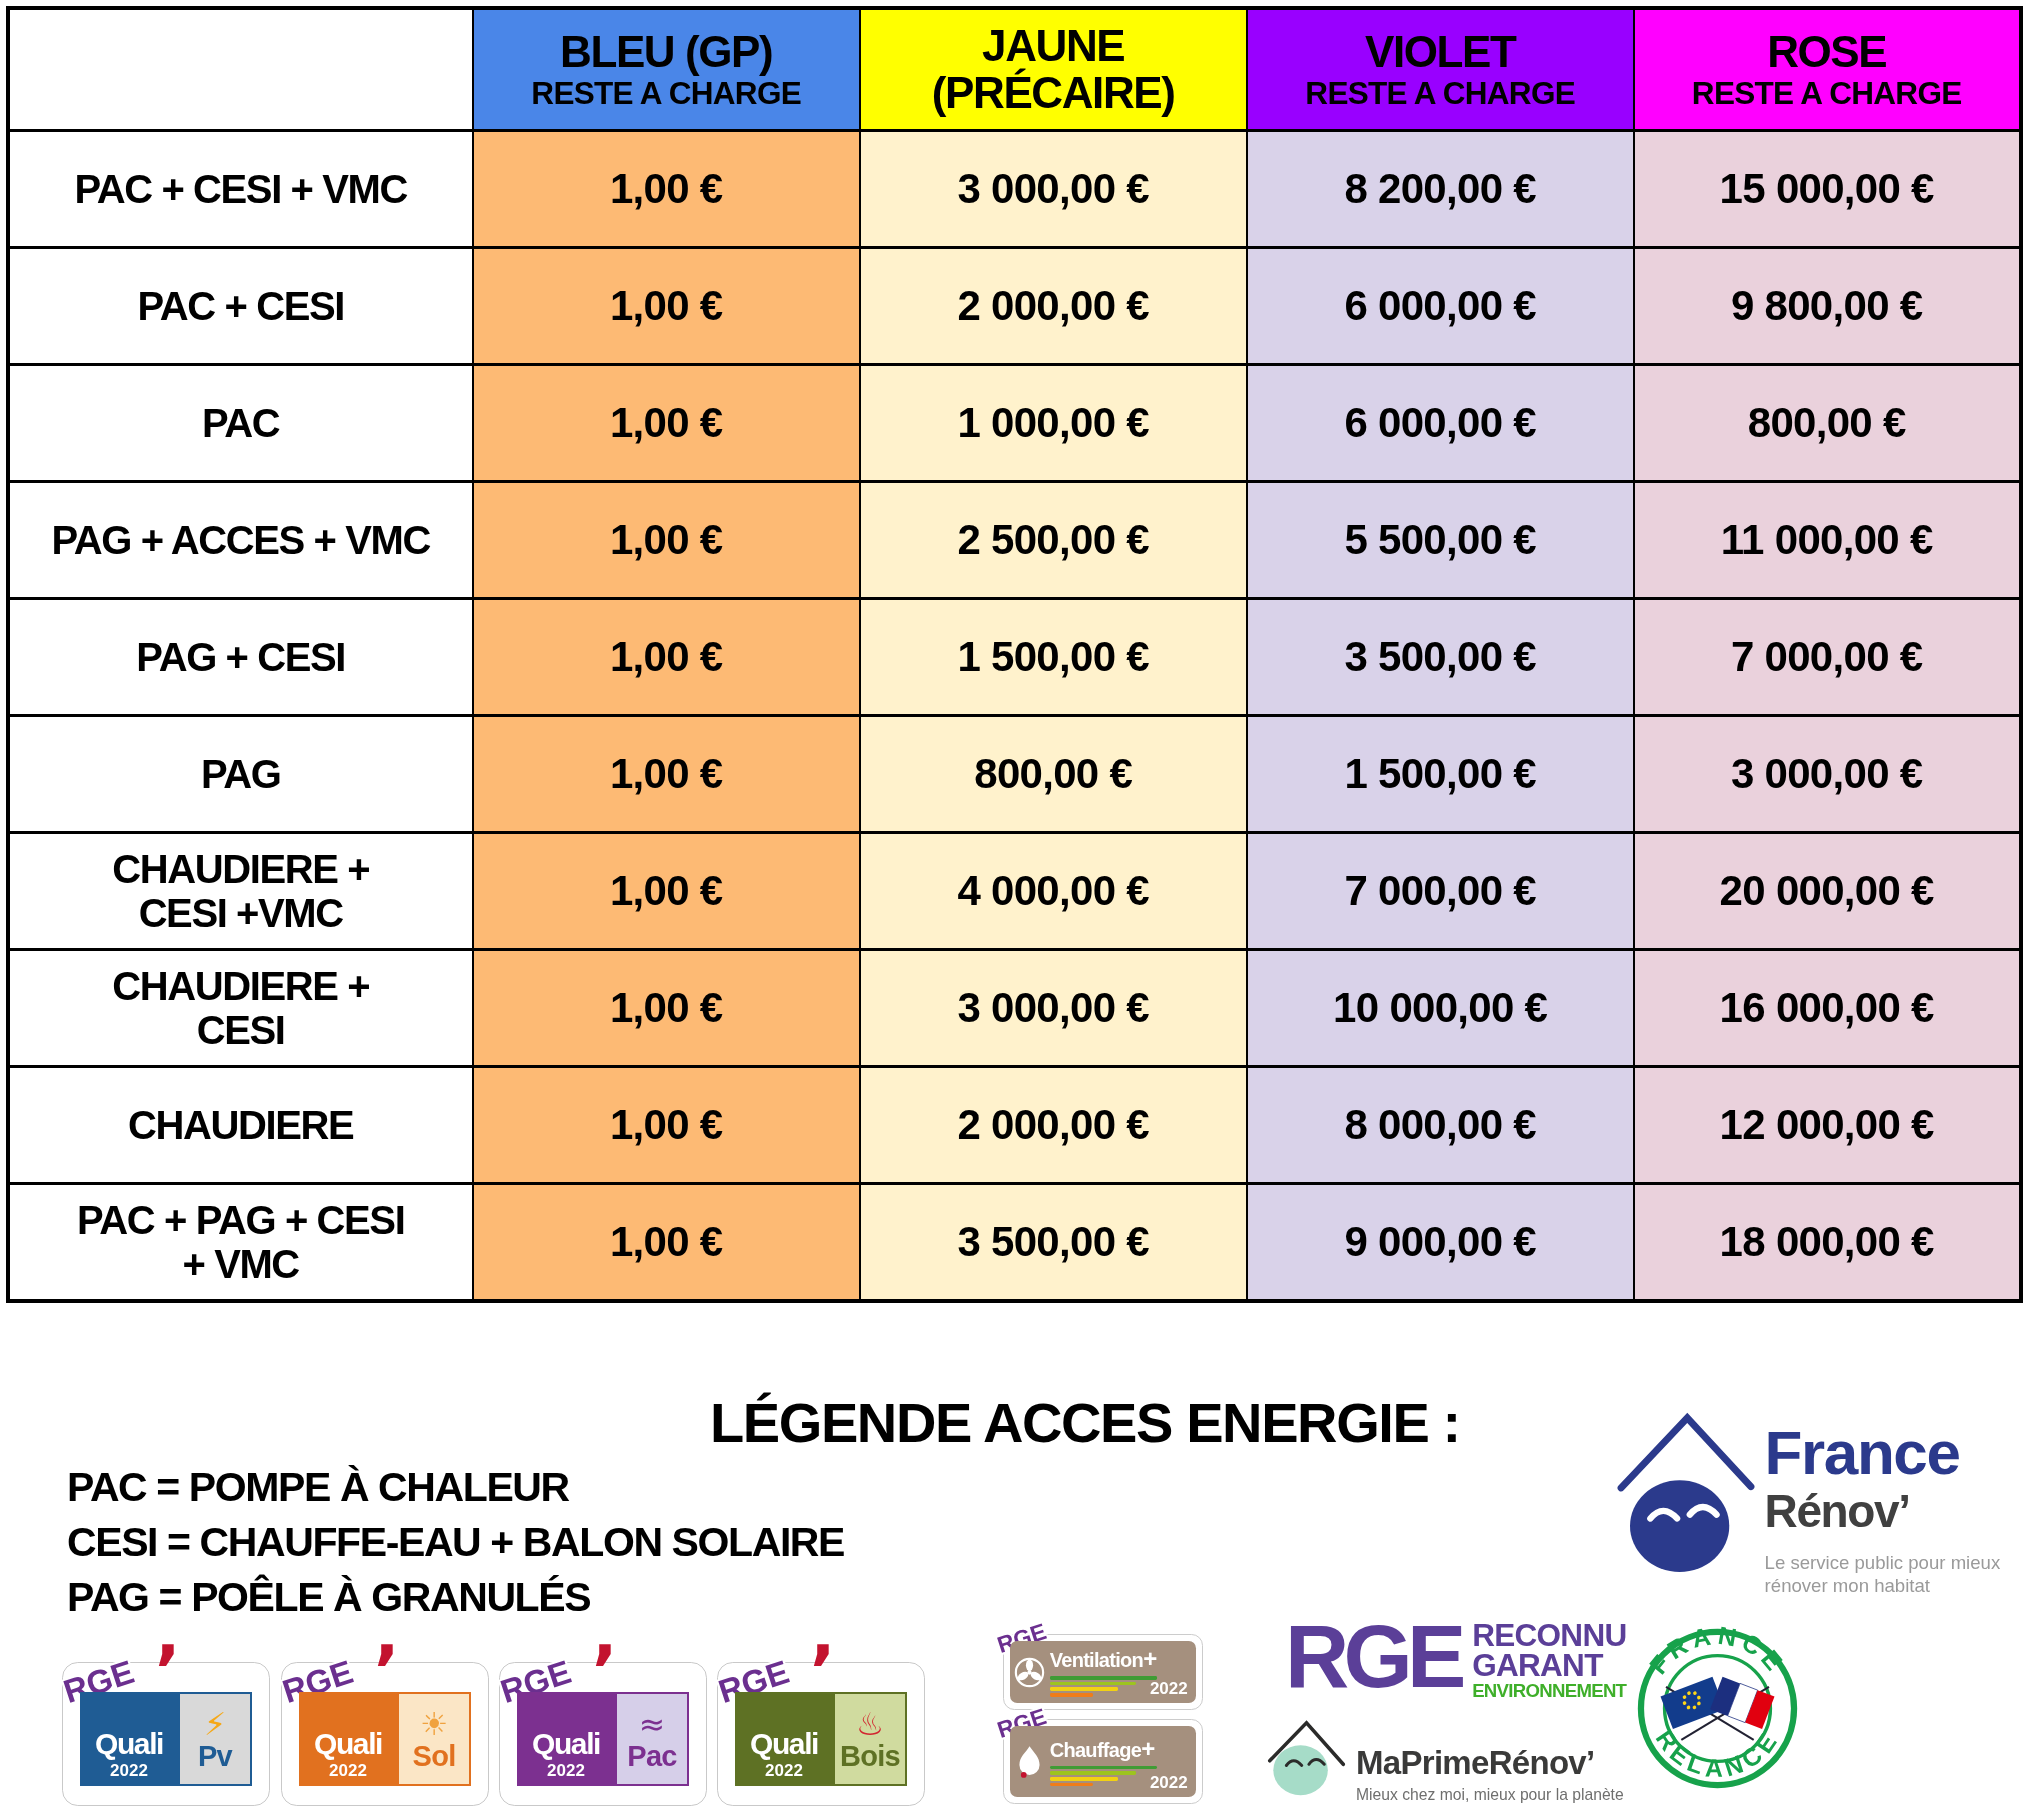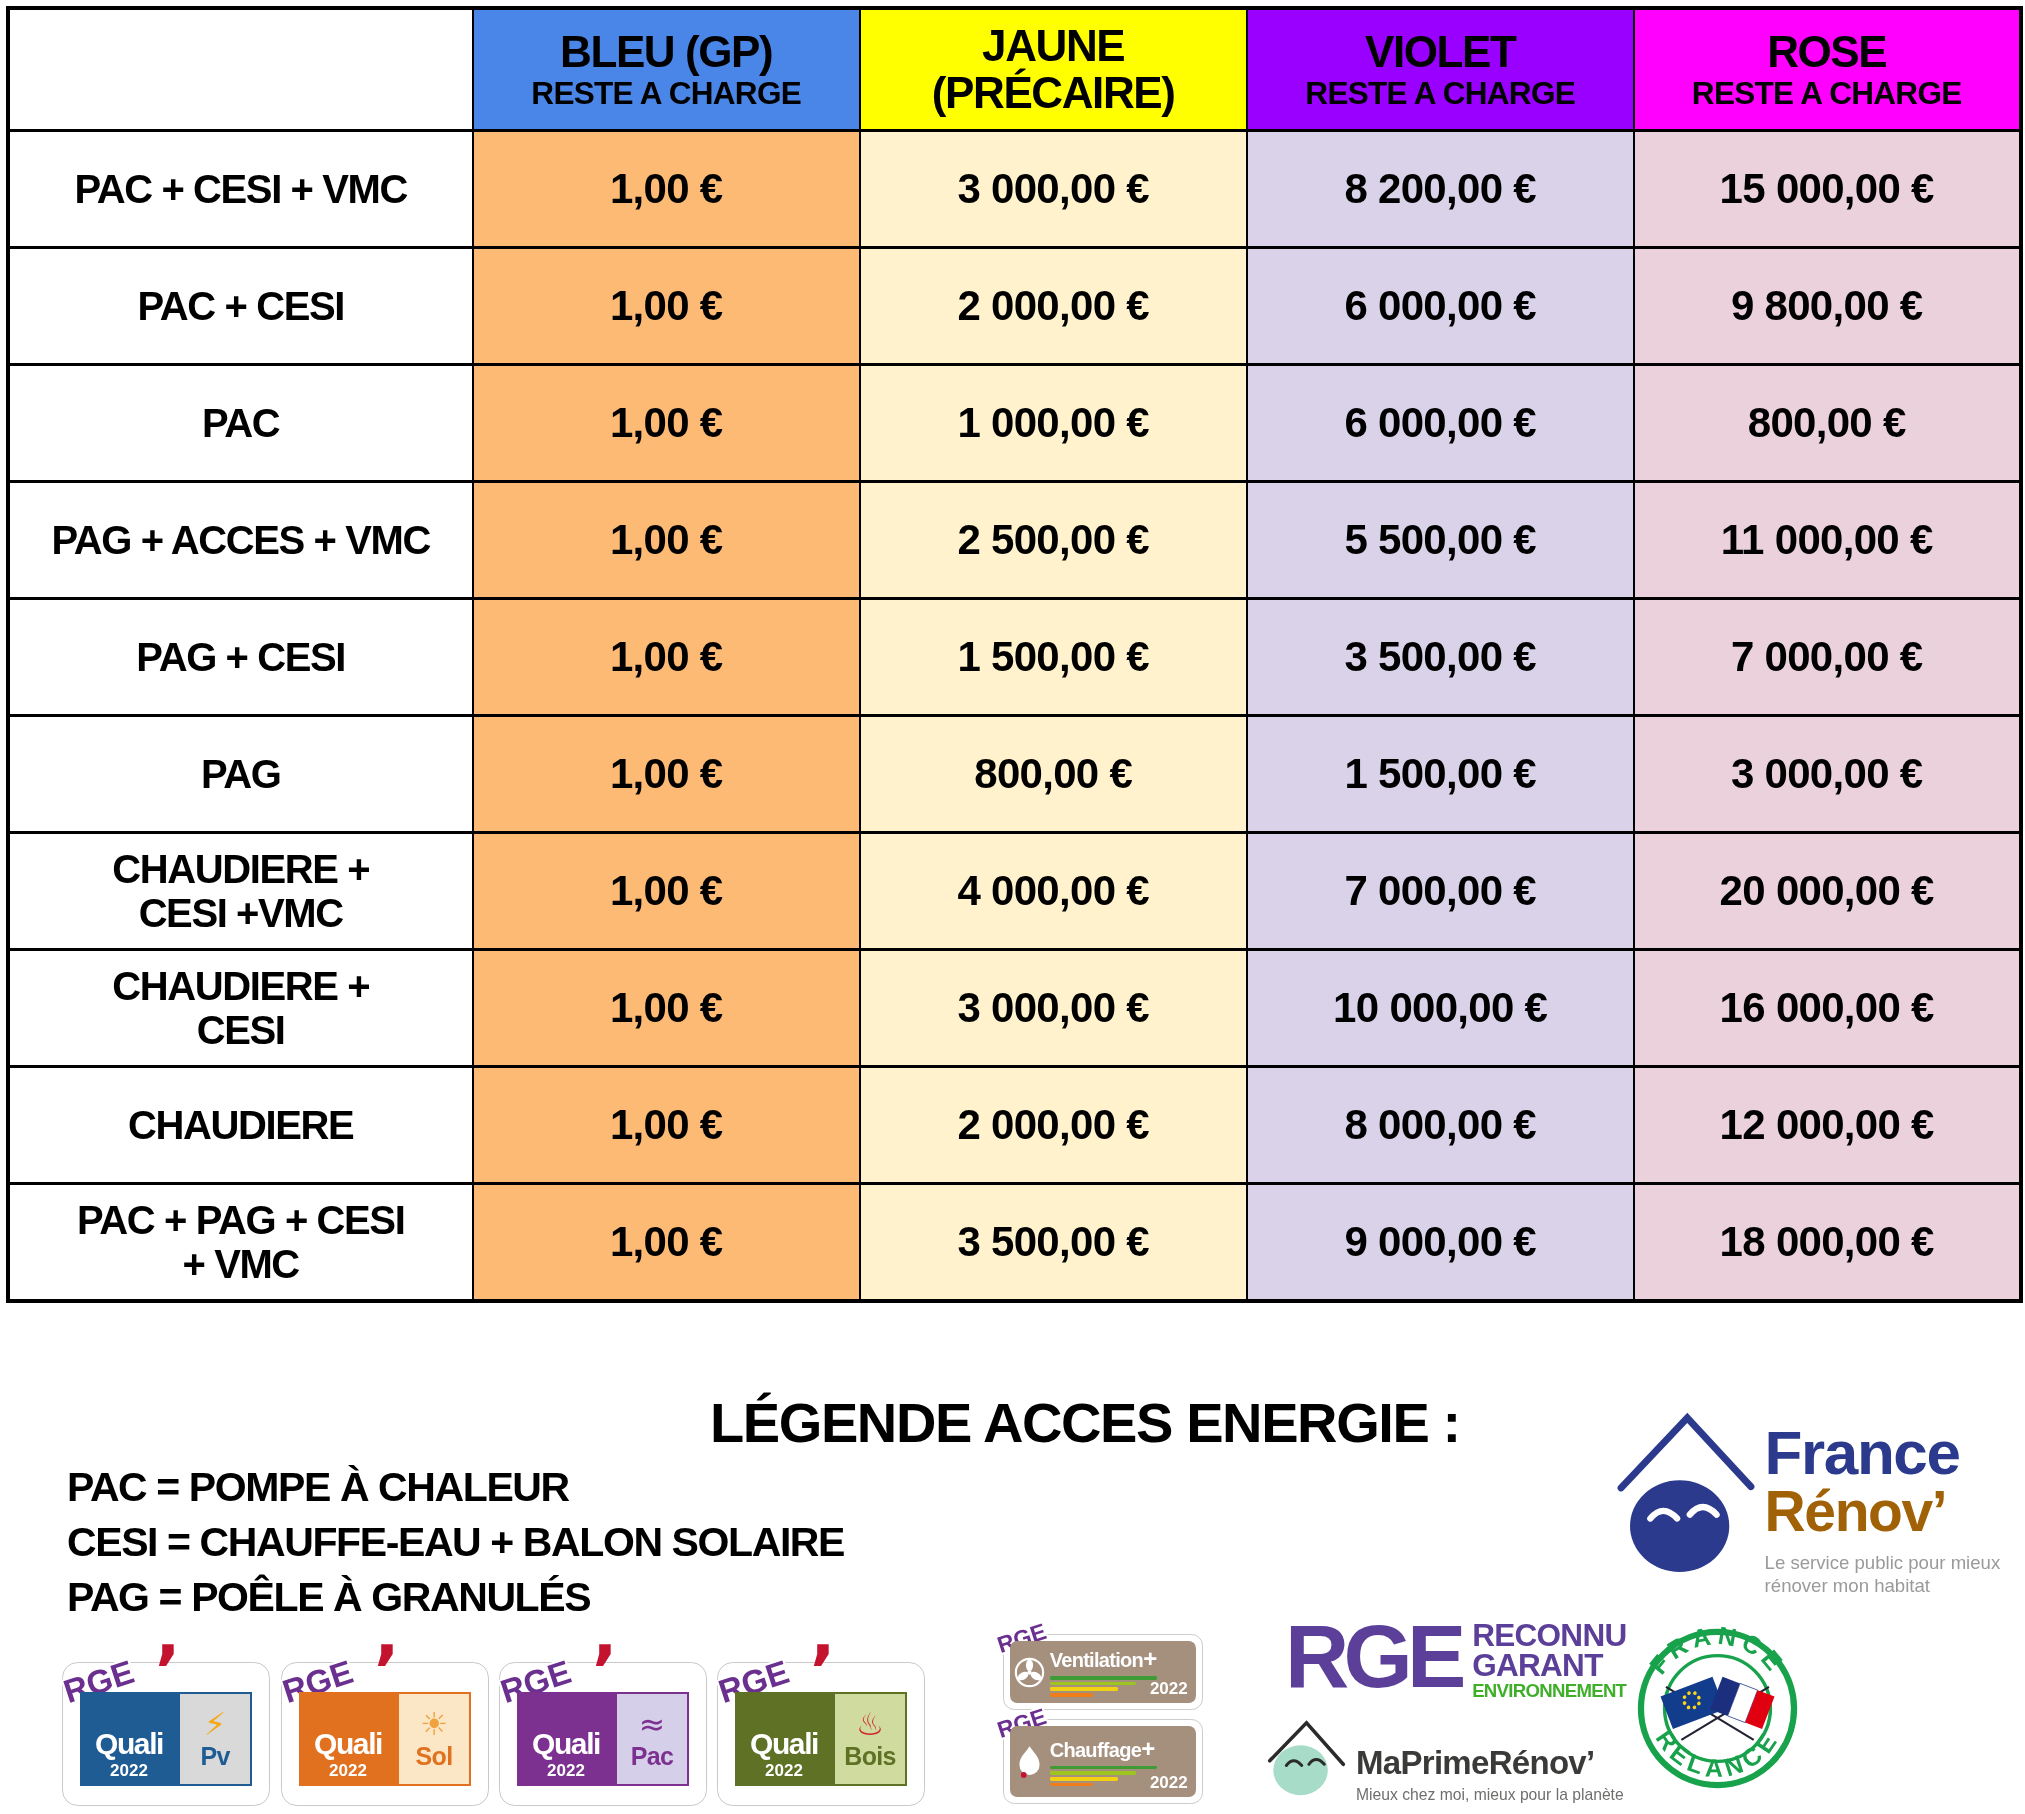--- a/index.html
+++ b/index.html
@@ -46,37 +46,37 @@
     font-size:56px;font-weight:bold;letter-spacing:-1.4px;
   }
   #legend-items{position:absolute;left:67px;top:1460px;}
   #legend-items .legend-line{
     font-size:41px;font-weight:bold;letter-spacing:-1.4px;line-height:55px;
   }
   
   #france-renov{position:absolute;left:1616px;top:1394px;display:flex;gap:8.6px;}
   #france-renov .fr-text{padding-top:29px;}
   .fr-line1{font-size:62px;font-weight:800;color:#2b3a8c;line-height:59px;letter-spacing:-1.4px;}
-  .fr-line2{font-size:57px;font-weight:800;color:#a16207;line-height:59px;letter-spacing:-1.4px;}
+  .fr-line2{font-size:46px;font-weight:800;color:#404040;line-height:59px;letter-spacing:-1.4px;}
   .fr-tagline{margin-top:10px;font-size:18.6px;color:#9a9a9a;line-height:23px;}
   
   .quali-card{
     position:absolute;top:1662px;width:206px;height:142px;
     background:#fff;border:1.4px solid #c9c9c9;border-radius:15.7px;
   }
   .q-inner{
     position:absolute;left:17px;right:17px;top:29px;bottom:18.6px;
     display:grid;grid-template-columns:57% 43%;
   }
   .q-left{display:flex;flex-direction:column;justify-content:flex-end;align-items:center;color:#fff;}
   .q-brand{font-size:30px;font-weight:800;letter-spacing:-1.4px;line-height:31.5px;}
   .q-year{font-size:17px;font-weight:bold;margin:1.4px 0 5.7px;}
   .q-right{display:flex;flex-direction:column;justify-content:center;align-items:center;}
   .q-glyph{font-family:"DejaVu Sans",sans-serif;font-size:31.5px;line-height:34px;}
-  .q-name{font-size:25px;font-weight:800;letter-spacing:-0.7px;line-height:30px;}
+  .q-name{font-size:29px;font-weight:800;letter-spacing:-0.7px;line-height:30px;}
   .q-comma{
     position:absolute;top:-26px;left:50%;margin-left:-11.4px;
     font-family:"DejaVu Sans",sans-serif;font-size:69px;font-weight:bold;
     color:#c3132f;line-height:69px;
   }
   .rge-sticker{
     position:absolute;top:0px;left:0px;transform:rotate(-18deg);
     font-size:33px;font-weight:900;color:#6b2f8f;letter-spacing:0px;
     text-shadow:2.1px 0 0 #fff,-2.1px 0 0 #fff,0 2.1px 0 #fff,0 -2.1px 0 #fff,
                 1.4px 1.4px 0 #fff,-1.4px -1.4px 0 #fff,1.4px -1.4px 0 #fff,-1.4px 1.4px 0 #fff;

